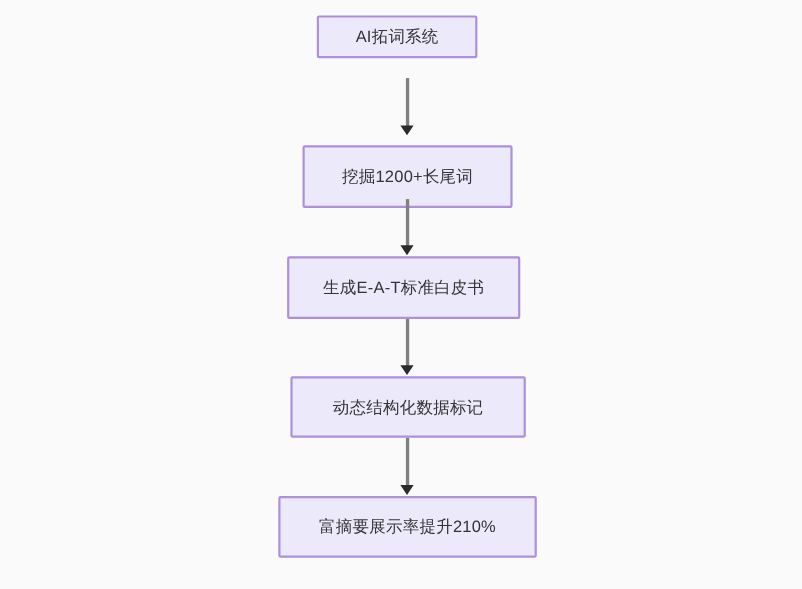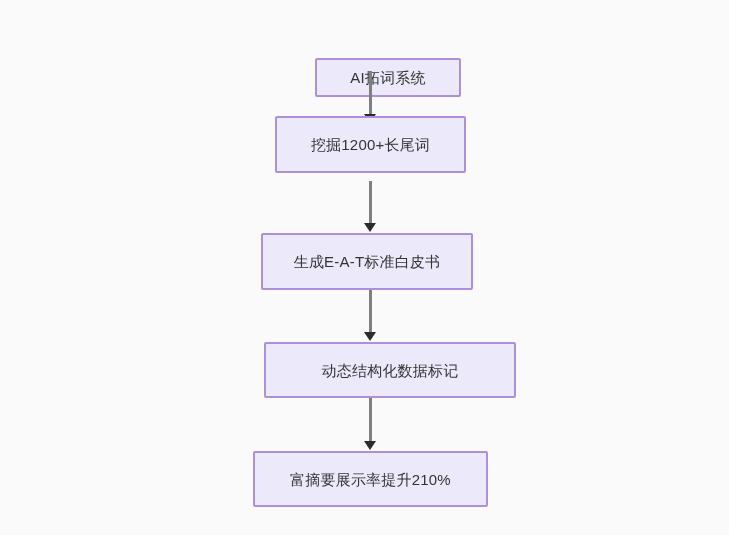--- a/index.html
+++ b/index.html
@@ -44,24 +44,24 @@
   }
   .arrowhead {
     position: absolute;
     width: 0;
     height: 0;
     border-left: 6px solid transparent;
     border-right: 6px solid transparent;
     border-top: 9px solid #2b2b2b;
   }
   
-  #node-1 { left: 315px; top: 14px;  width: 146px; height: 39px; margin-top: 44px; }
-  #node-2 { left: 275px; top: 116px; width: 191px; height: 57px; }
+  #node-1 { left: 288px; top: 14px;  width: 146px; height: 39px; }
+  #node-2 { left: 275px; top: 132px; width: 191px; height: 57px; }
   #node-3 { left: 261px; top: 233px; width: 212px; height: 57px; }
-  #node-4 { left: 264px; top: 342px; width: 252px; height: 56px; }
+  #node-4 { left: 264px; top: 342px; width: 214px; height: 56px; }
   #node-5 { left: 253px; top: 451px; width: 235px; height: 56px; }
   
   #edge-1 { left: 369px; top: 71px;  height: 44px; }
   #edge-2 { left: 369px; top: 181px; height: 43px; }
   #edge-3 { left: 369px; top: 290px; height: 43px; }
   #edge-4 { left: 369px; top: 398px; height: 44px; }
   #arrow-1 { left: 364px; top: 114px; }
   #arrow-2 { left: 364px; top: 223px; }
   #arrow-3 { left: 364px; top: 332px; }
   #arrow-4 { left: 364px; top: 441px; }

